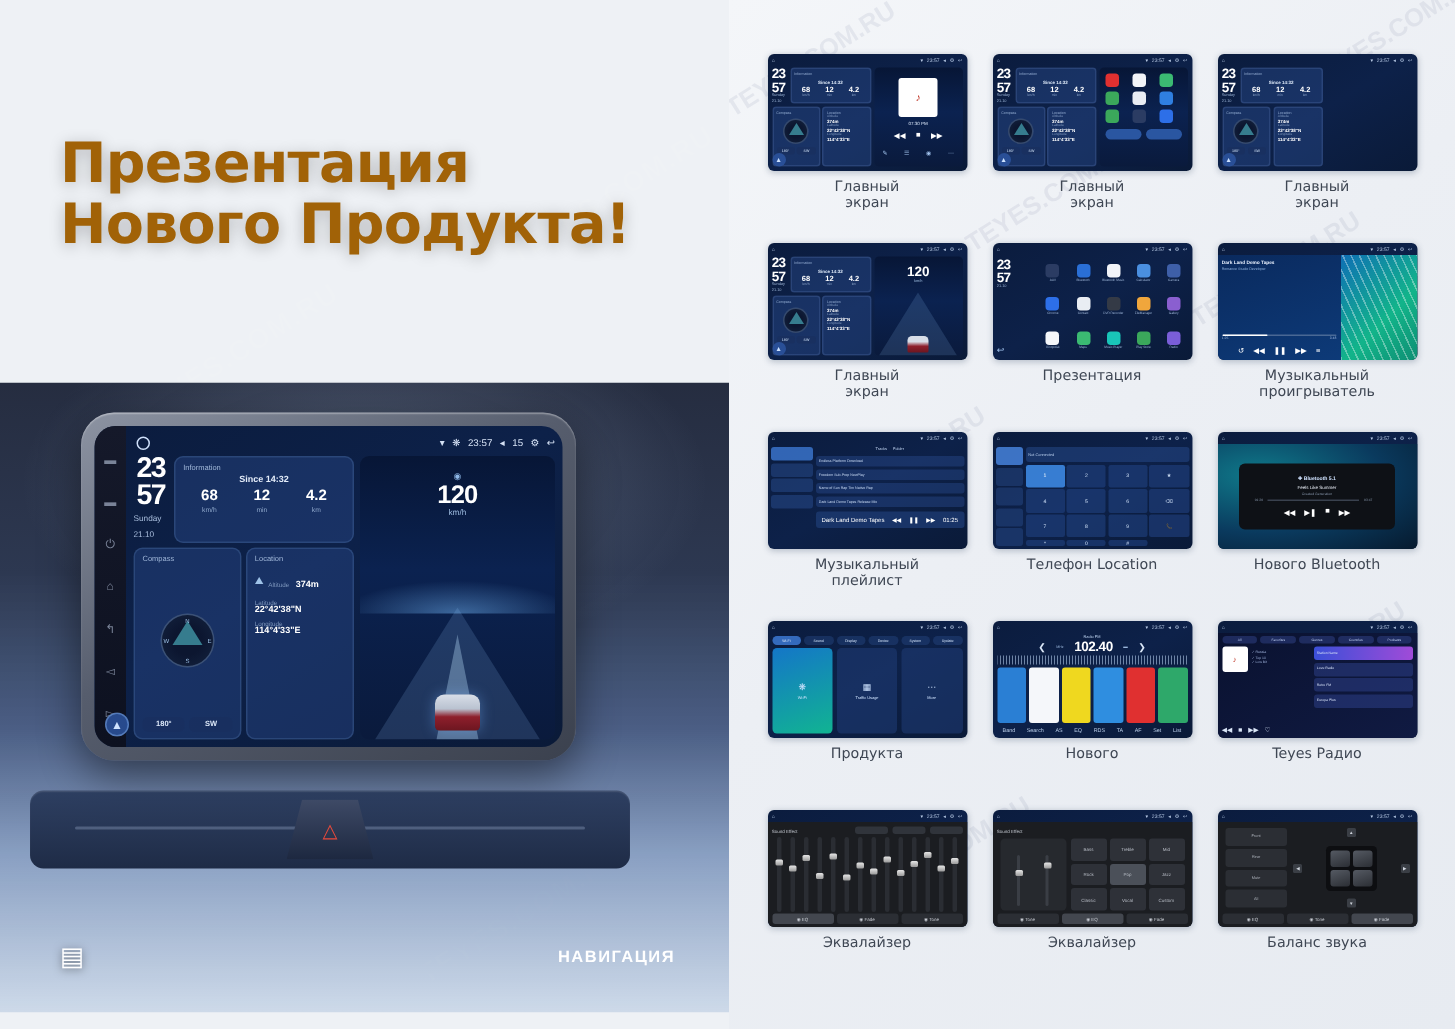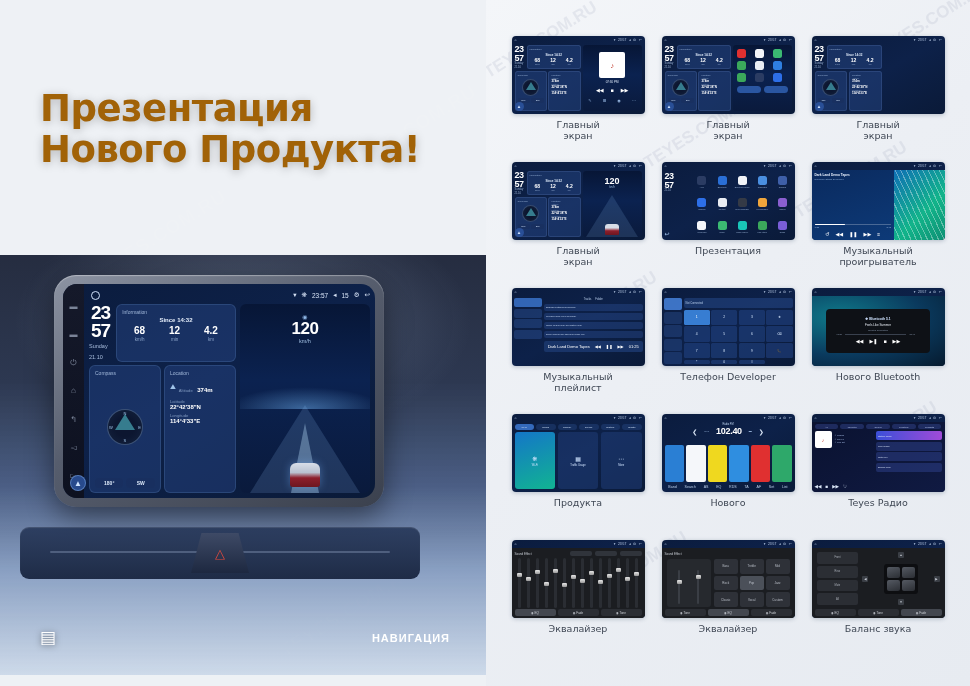--- a/index.html
+++ b/index.html
@@ -1107,21 +1107,21 @@
                   <div class="dl-k">9</div>
                   <div class="dl-k call">📞</div>
                   <div class="dl-k">*</div>
                   <div class="dl-k">0</div>
                   <div class="dl-k">#</div>
                 </div>
               </div>
             </div>
           </div>
           <div class="cap">
-            <div>Телефон Developer</div>
+            <div>Телефон Location</div>
           </div>
         </div>
         <div class="tile">
           <div class="thumb">
             <div class="t-status">
               <span>⌂</span>
               <div class="r">
                 <span>▾</span>
                 <span>23:57</span>
                 <span>◂</span>

